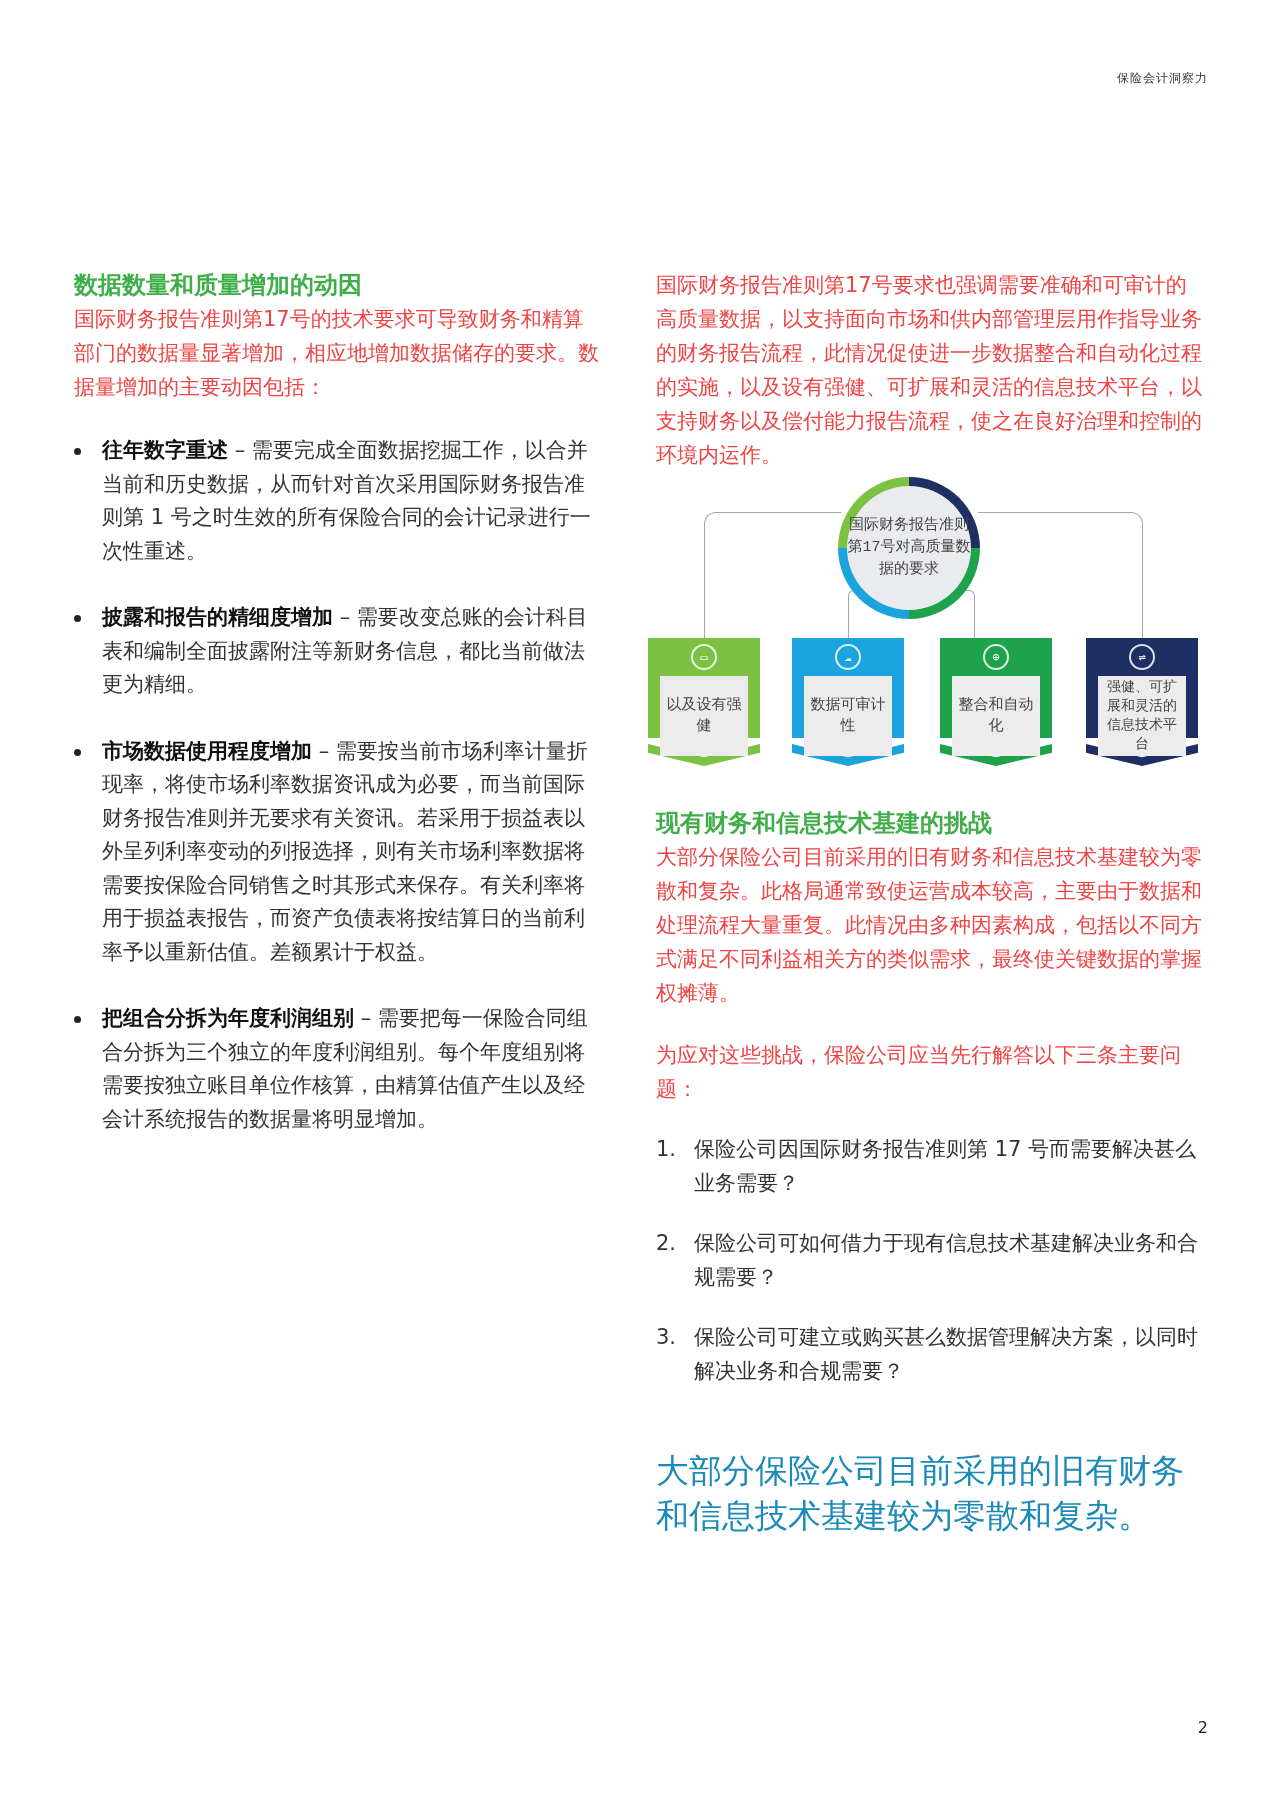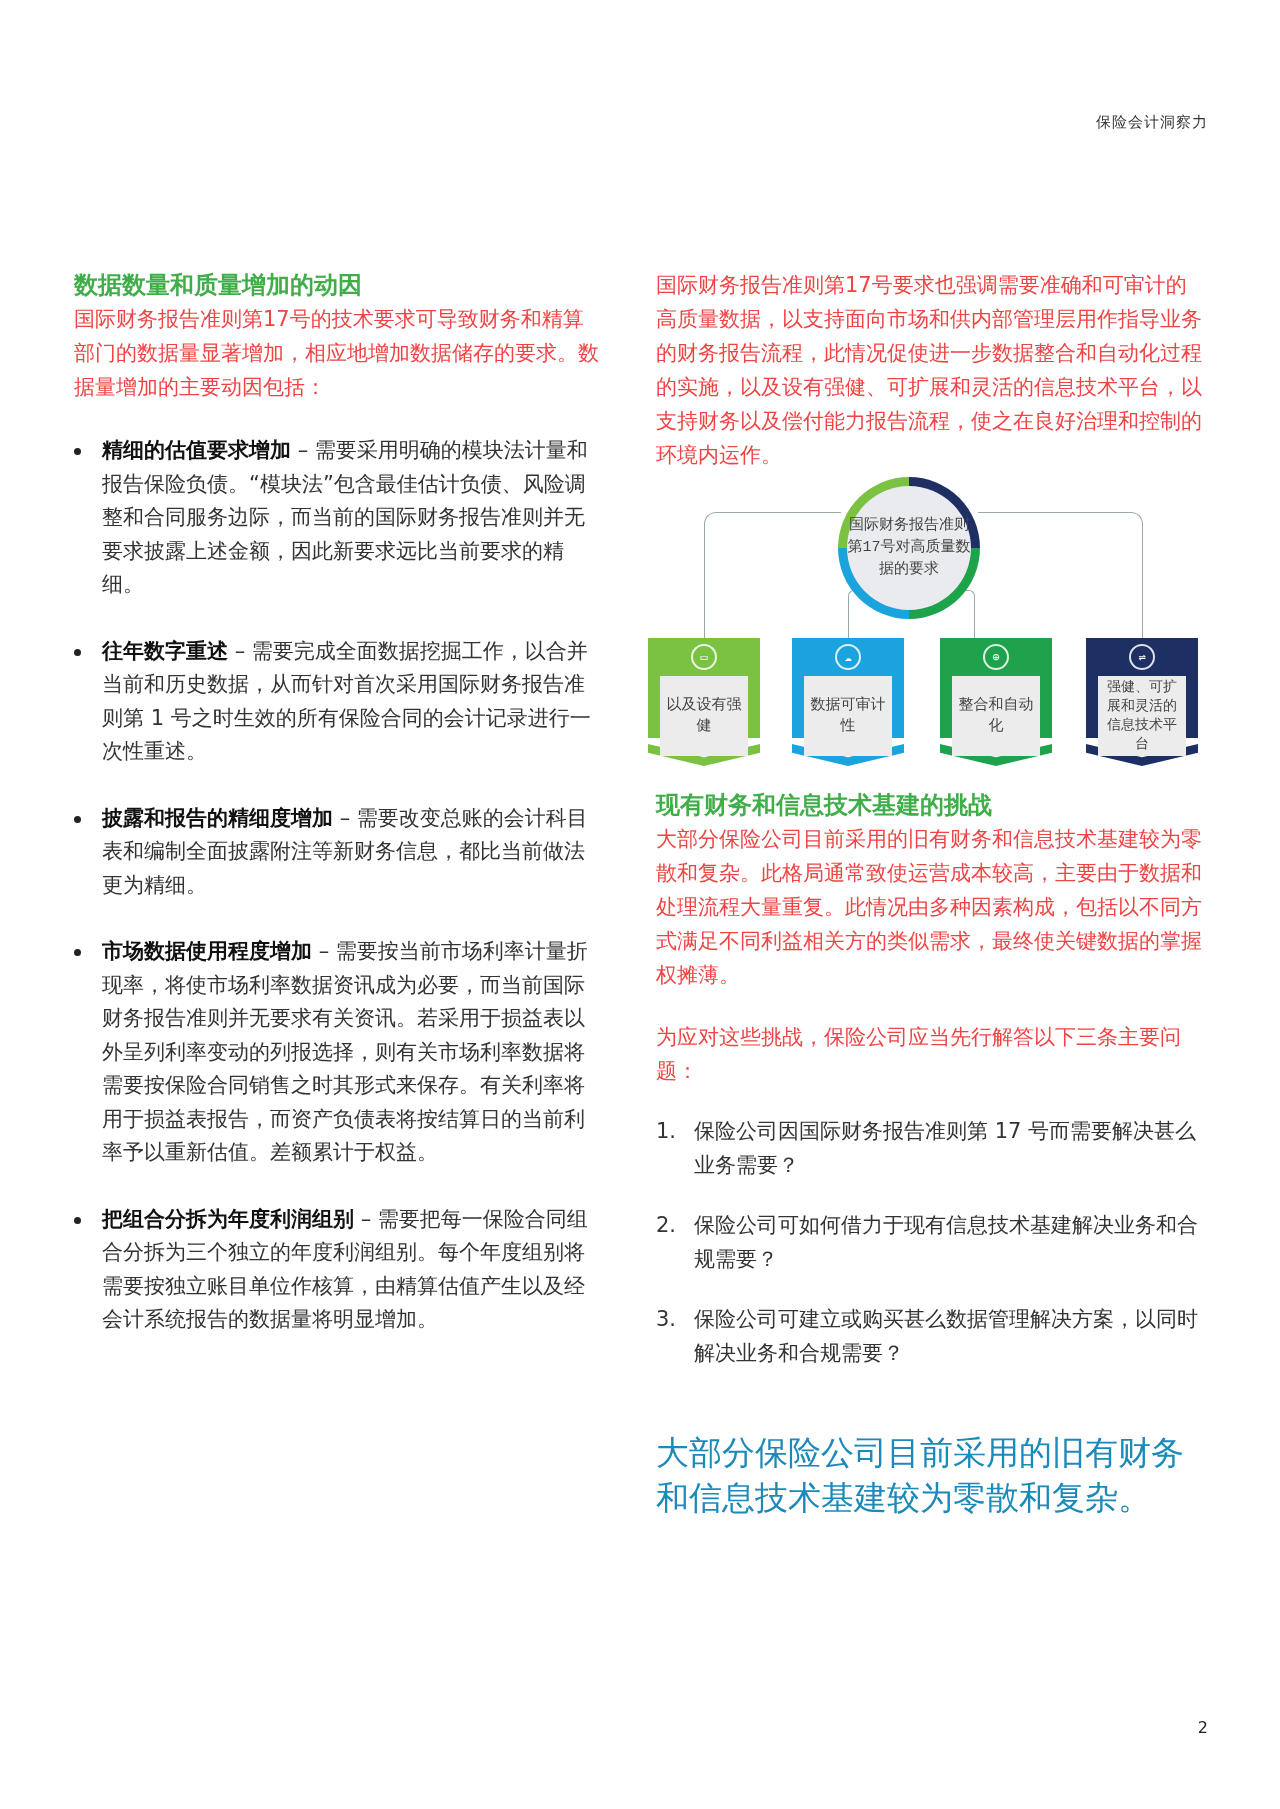--- a/index.html
+++ b/index.html
@@ -1,18 +1,18 @@
 <!DOCTYPE html>
 <html><head>
 <meta charset="utf-8">
 <style>
   html, body { margin:0; padding:0; background:#ffffff; }
   body { width:1280px; height:1809px; position:relative; overflow:hidden;
          font-family:"DejaVu Sans","Liberation Sans",sans-serif; color:#2a2a2a; }
-  .header-title { position:absolute; right:72px; top:70px; font-size:15px; color:#333; letter-spacing:1px;margin-top:43px; }
+  .header-title { position:absolute; right:72px; top:70px; font-size:12px; color:#333; letter-spacing:1px; }
   .page-num { position:absolute; right:72px; top:1718px; font-size:16px; color:#222; }
 
   .col { position:absolute; top:268px; }
   .col-left { left:74px; width:530px; }
   .col-right { left:656px; width:550px; }
 
   .sec-title { color:#3fae49; font-weight:bold; font-size:24px; line-height:34px; margin:0; }
   .para { font-size:21px; line-height:34px; margin:0; color:#ef4444; }
 
   .bullets { list-style:none; padding:0; margin:30px 0 0 0; }
@@ -31,37 +31,36 @@
   .card .ring { width:22px; height:22px; border:2px solid rgba(255,255,255,0.85); border-radius:50%;
                 display:flex; align-items:center; justify-content:center; color:#fff; font-size:12px; }
   .card .body { position:absolute; left:0; top:38px; width:112px; height:92px; }
   .card .side { position:absolute; top:0; width:12px; height:62px; }
   .card .side.l { left:0; } .card .side.r { right:0; }
   .card .panel { position:absolute; left:12px; top:0; width:88px; height:80px; background:#ececec;
                  display:flex; align-items:center; justify-content:center; text-align:center; font-size:15px; line-height:21px; color:#444; }
   .card .chev { position:absolute; left:0; top:68px; width:112px; height:22px;
                 clip-path:polygon(0 0, 50% 60%, 100% 0, 100% 40%, 50% 100%, 0 40%); }
 
-  .sec2 { margin-top:14px; }
+  .sec2 { margin-top:32px; }
   .gap { height:28px; }
   .olist { list-style:none; padding:0; margin:26px 0 0 0; }
   .olist li { position:relative; padding-left:38px; font-size:21px; line-height:34px; color:#333; margin-bottom:26px; }
   .olist li .num { position:absolute; left:0; top:0; }
   .quote { margin-top:60px; font-size:33px; line-height:45px; color:#1c8ab8; }
 </style>
 </head>
 <body>
 
 <div class="header-title">保险会计洞察力</div>
 
 <div class="col col-left">
   <h2 class="sec-title">数据数量和质量增加的动因</h2>
   <p class="para">国际财务报告准则第17号的技术要求可导致财务和精算部门的数据量显著增加，相应地增加数据储存的要求。数据量增加的主要动因包括：</p>
   <ul class="bullets">
-    <li><span class="dot"></span><b>精细的估值要求增加</b><span> – 需要采用明确的模块法计量和报告保险负债。“模块法”包含最佳估计负债、风险调整和合同服务边际，而当前的国际财务报告准则并无要求披露上述金额，因此新要求远比当前要求的精细。</span></li>
     <li><span class="dot"></span><b>往年数字重述</b><span> – 需要完成全面数据挖掘工作，以合并当前和历史数据，从而针对首次采用国际财务报告准则第 1 号之时生效的所有保险合同的会计记录进行一次性重述。</span></li>
     <li><span class="dot"></span><b>披露和报告的精细度增加</b><span> – 需要改变总账的会计科目表和编制全面披露附注等新财务信息，都比当前做法更为精细。</span></li>
     <li><span class="dot"></span><b>市场数据使用程度增加</b><span> – 需要按当前市场利率计量折现率，将使市场利率数据资讯成为必要，而当前国际财务报告准则并无要求有关资讯。若采用于损益表以外呈列利率变动的列报选择，则有关市场利率数据将需要按保险合同销售之时其形式来保存。有关利率将用于损益表报告，而资产负债表将按结算日的当前利率予以重新估值。差额累计于权益。</span></li>
     <li><span class="dot"></span><b>把组合分拆为年度利润组别</b><span> – 需要把每一保险合同组合分拆为三个独立的年度利润组别。每个年度组别将需要按独立账目单位作核算，由精算估值产生以及经会计系统报告的数据量将明显增加。</span></li>
   </ul>
 </div>
 
 <div class="col col-right">
   <p class="para">国际财务报告准则第17号要求也强调需要准确和可审计的高质量数据，以支持面向市场和供内部管理层用作指导业务的财务报告流程，此情况促使进一步数据整合和自动化过程的实施，以及设有强健、可扩展和灵活的信息技术平台，以支持财务以及偿付能力报告流程，使之在良好治理和控制的环境内运作。</p>
 

